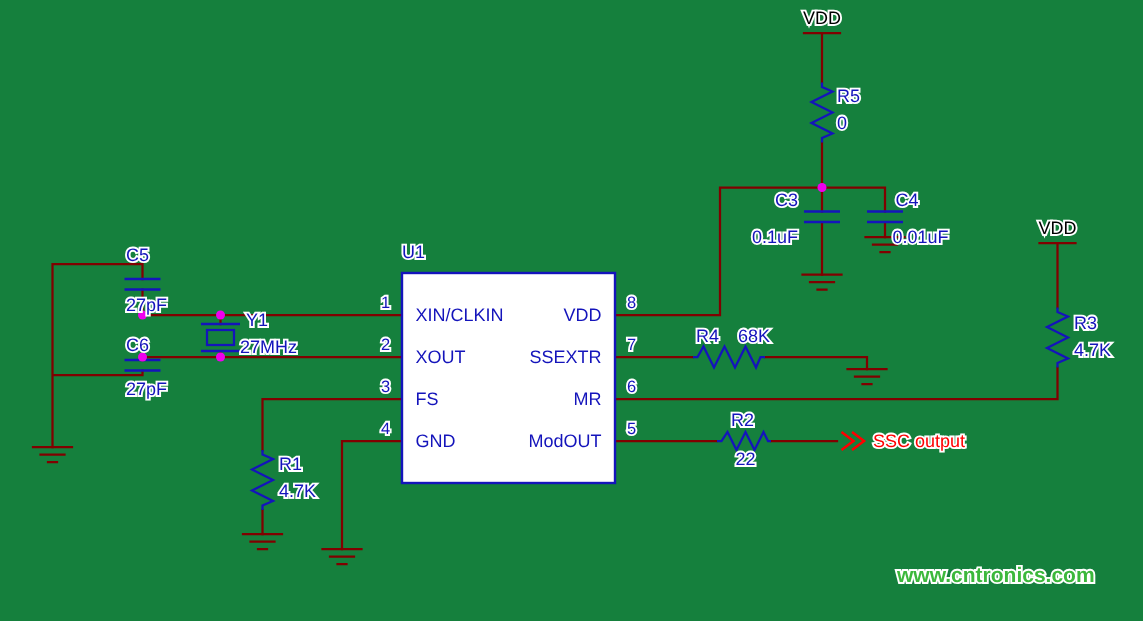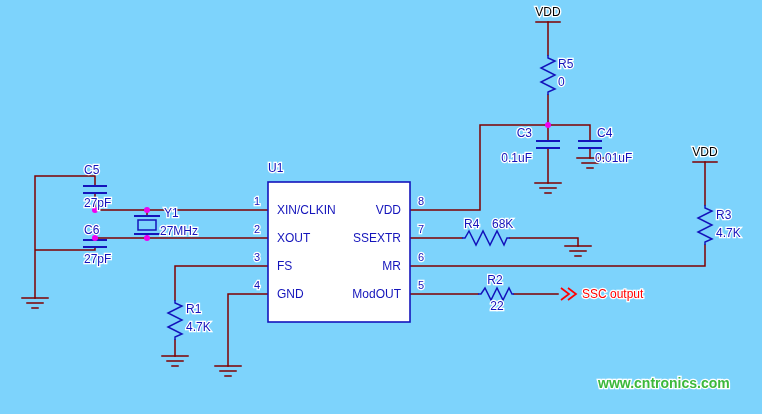--- a/index.html
+++ b/index.html
@@ -1,16 +1,16 @@
 <!DOCTYPE html>
 <html><head>
 <meta charset="utf-8">
 <style>
   html,body{margin:0;padding:0;background:#ffffff;}
-  .stage{position:relative;width:762px;height:414px;background:#7dd3fc;overflow:hidden;}
+  .stage{position:relative;width:762px;height:414px;background:#15803d;overflow:hidden;}
   svg{display:block;}
   .wire{stroke:#800000;stroke-width:1.5;fill:none;stroke-linecap:square;}
   .part{stroke:#1414bb;stroke-width:1.5;fill:none;}
   .plate{stroke:#1414bb;stroke-width:1.8;fill:none;}
   .icbody{stroke:#1414bb;stroke-width:1.6;fill:#ffffff;}
   .redstroke{stroke:#ff0000;stroke-width:1.7;fill:none;stroke-linejoin:miter;}
   text{font-family:"Liberation Sans",sans-serif;font-size:12px;
        paint-order:stroke;stroke:#ffffff;stroke-width:2.5px;}
   .blue{fill:#1414bb;}
   .black{fill:#000000;}

